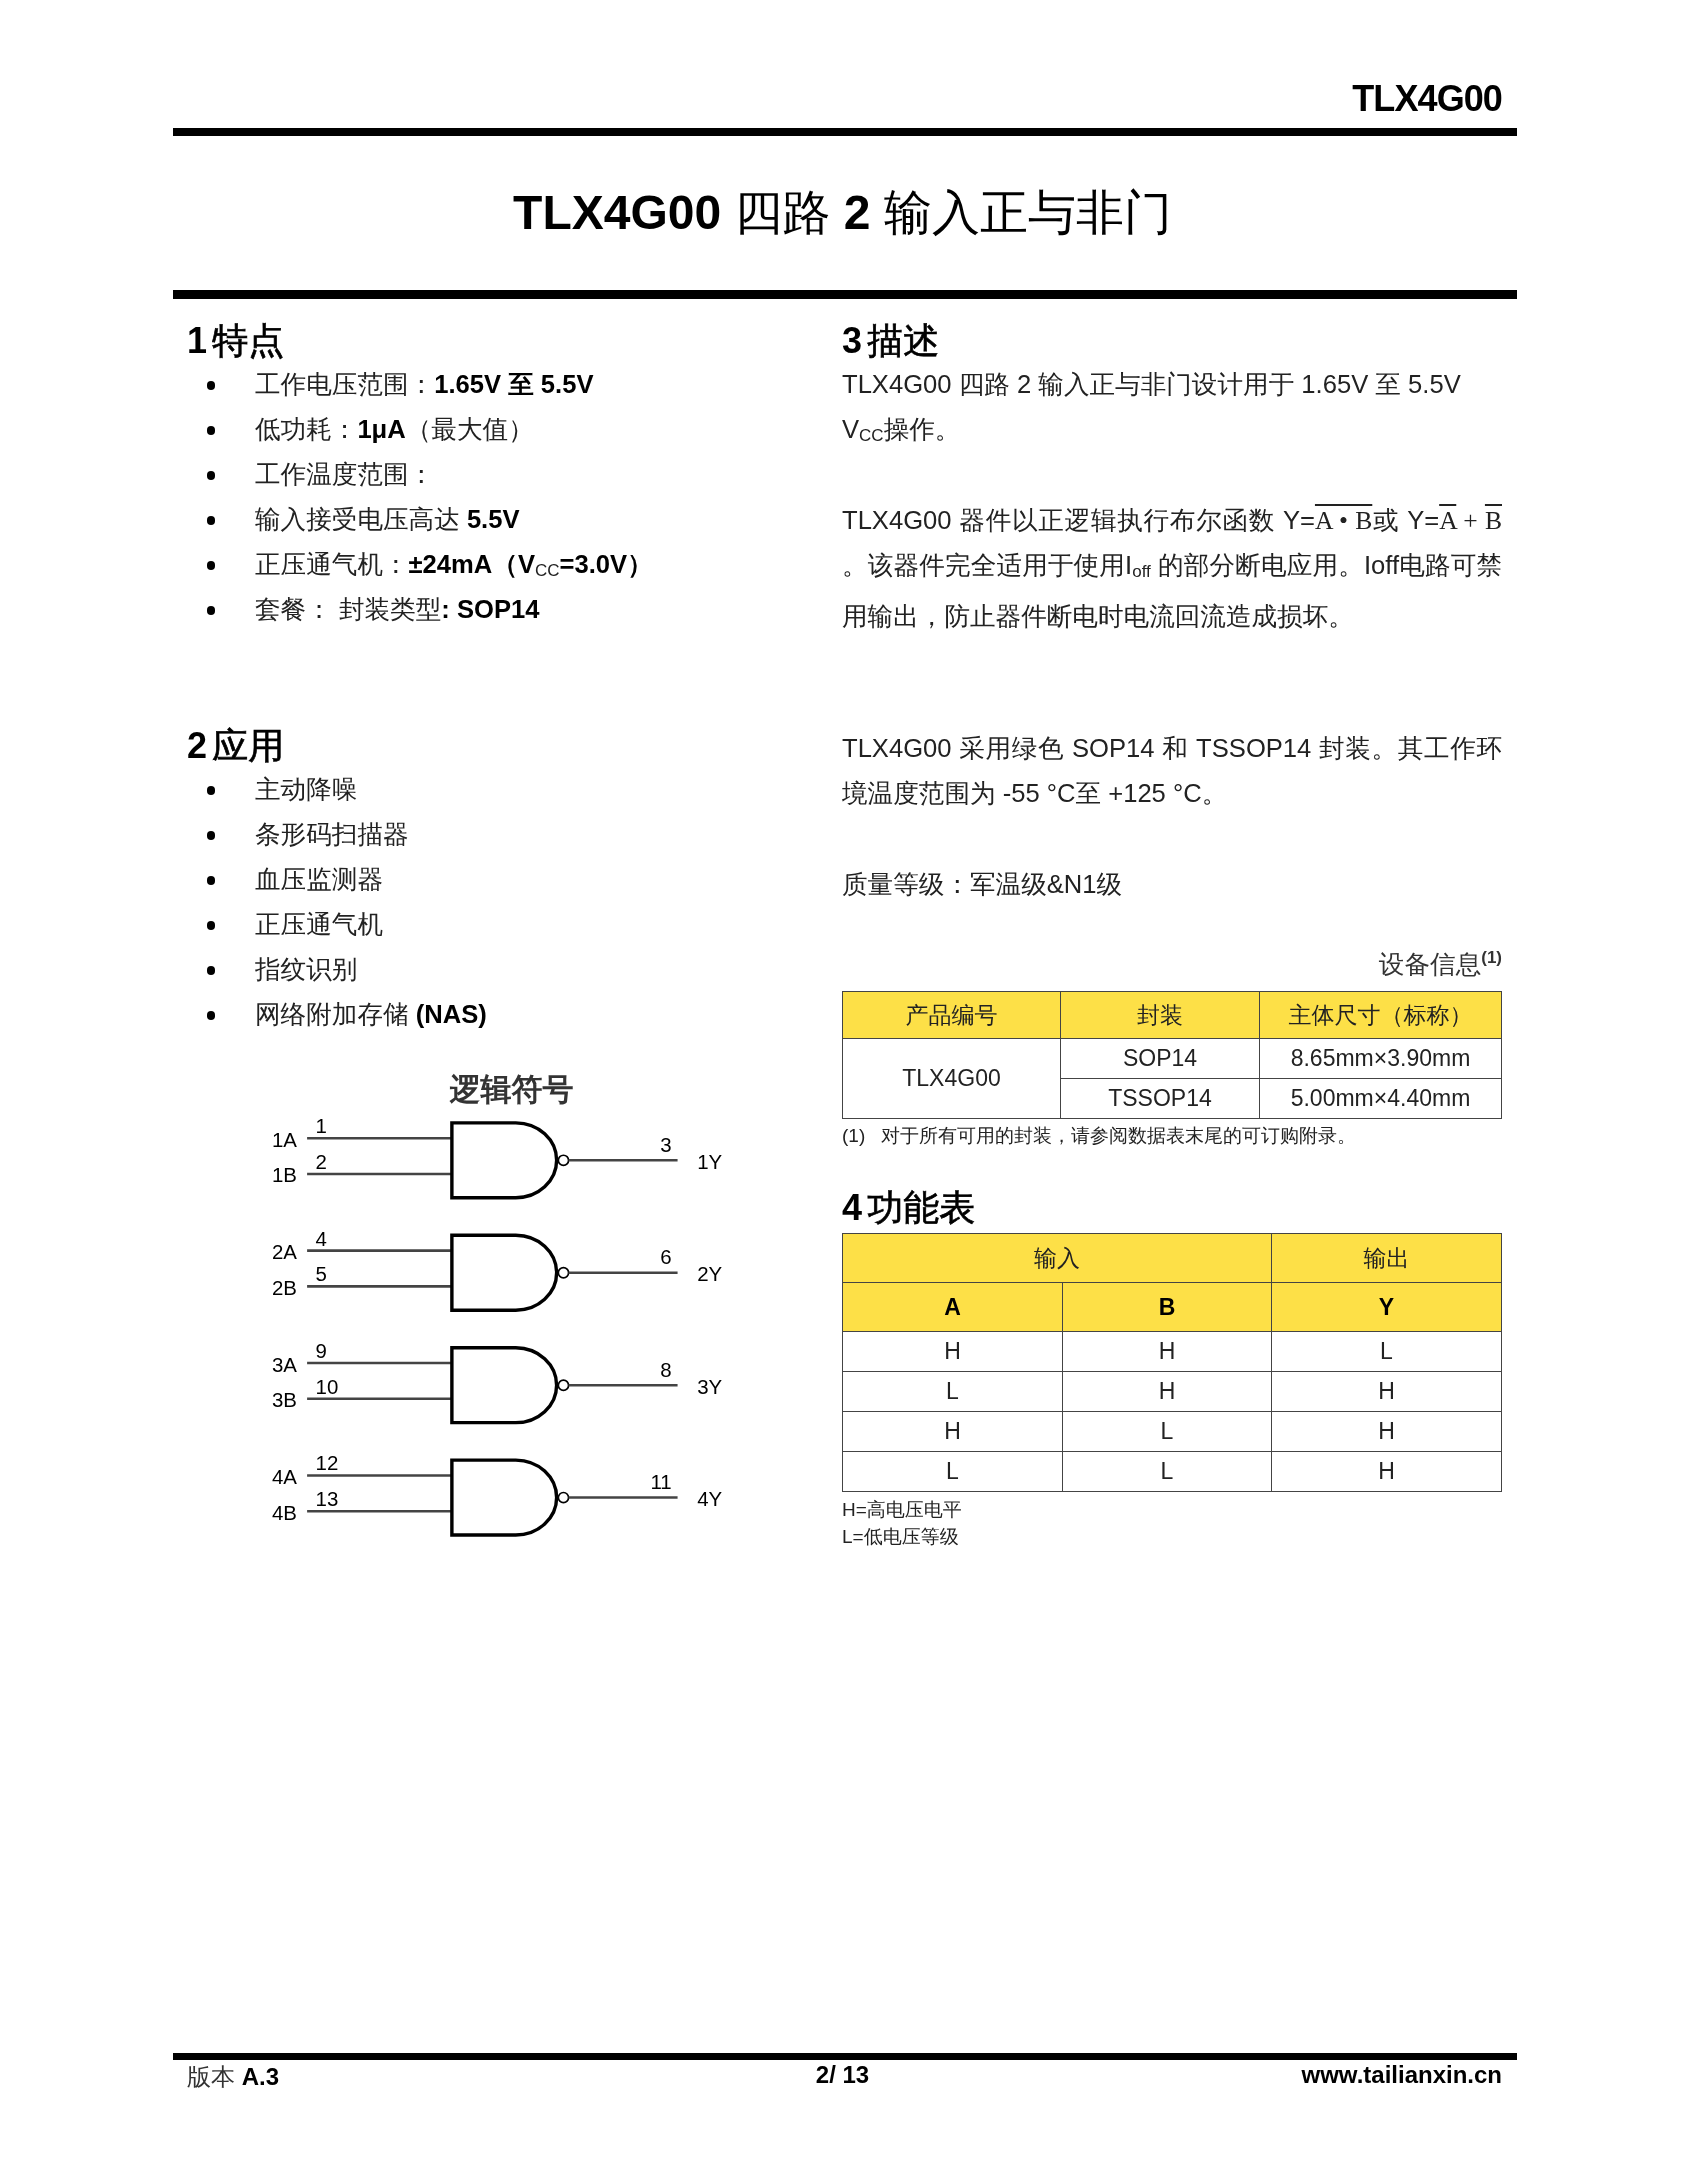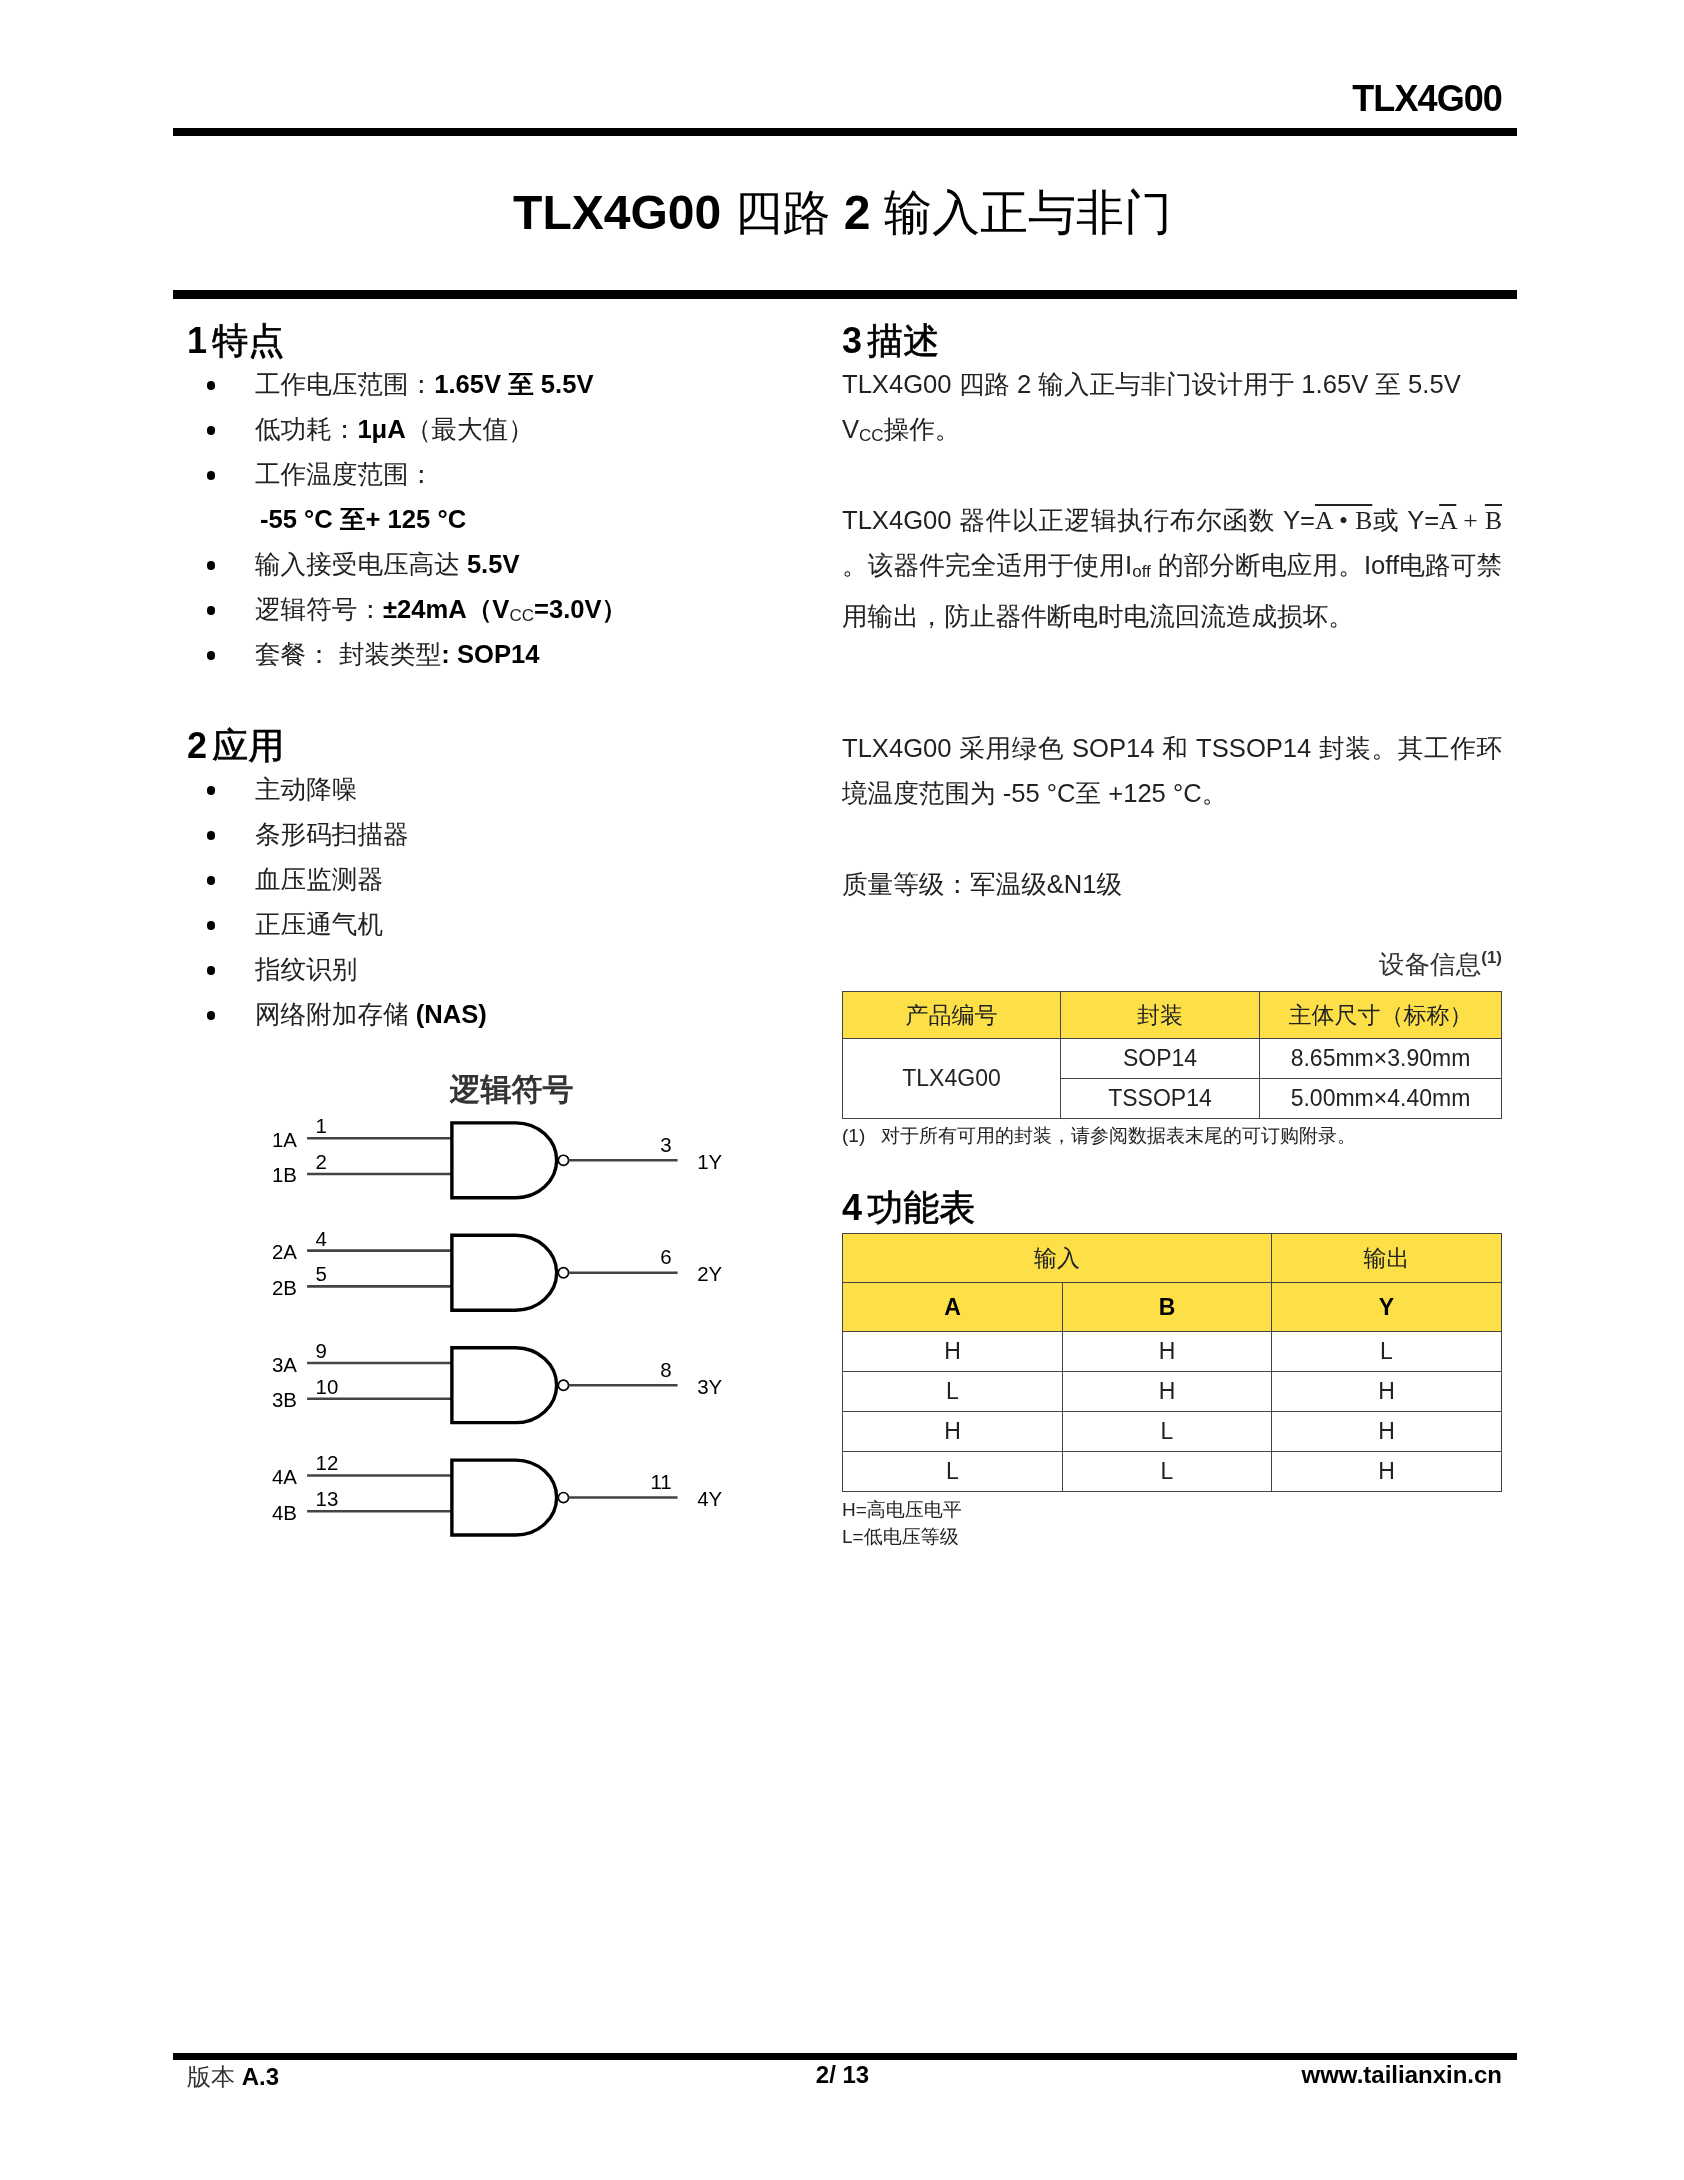--- a/index.html
+++ b/index.html
@@ -42,23 +42,22 @@
 </div>
 <div class="rule" style="top:290px;height:8.5px;"></div>
 
 <div class="abs sec-h" style="left:187px;top:317px;">
   <span class="num">1</span><span class="txt">特点</span>
 </div>
 <ul class="bul" style="left:187px;top:362px;">
   <li><span class="dot"></span><span>工作电压范围：</span><b>1.65V 至 5.5V</b></li>
   <li><span class="dot"></span><span>低功耗：</span><b>1μA</b><span>（最大值）</span></li>
   <li><span class="dot"></span><span>工作温度范围：</span></li>
-  <li style="padding-left:73px;"><span class="temp-line">-55 °C 至+ 125 °C</span></li>
   <li><span class="dot"></span><span>输入接受电压高达 </span><b>5.5V</b></li>
-  <li><span class="dot"></span><span>逻辑符号：</span><b>±24mA（V</b><sub class="s">CC</sub><b>=3.0V）</b></li>
+  <li><span class="dot"></span><span>正压通气机：</span><b>±24mA（V</b><sub class="s">CC</sub><b>=3.0V）</b></li>
   <li><span class="dot"></span><span>套餐：  封装类型</span><b>: SOP14</b></li>
 </ul>
 
 <div class="abs sec-h" style="left:187px;top:722px;">
   <span class="num">2</span><span class="txt">应用</span>
 </div>
 <ul class="bul" style="left:187px;top:767px;">
   <li><span class="dot"></span><span>主动降噪</span></li>
   <li><span class="dot"></span><span>条形码扫描器</span></li>
   <li><span class="dot"></span><span>血压监测器</span></li>

